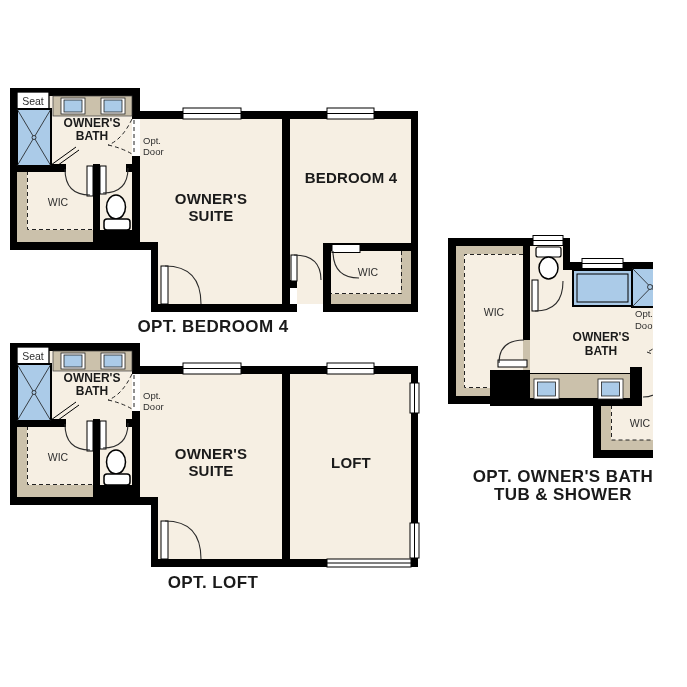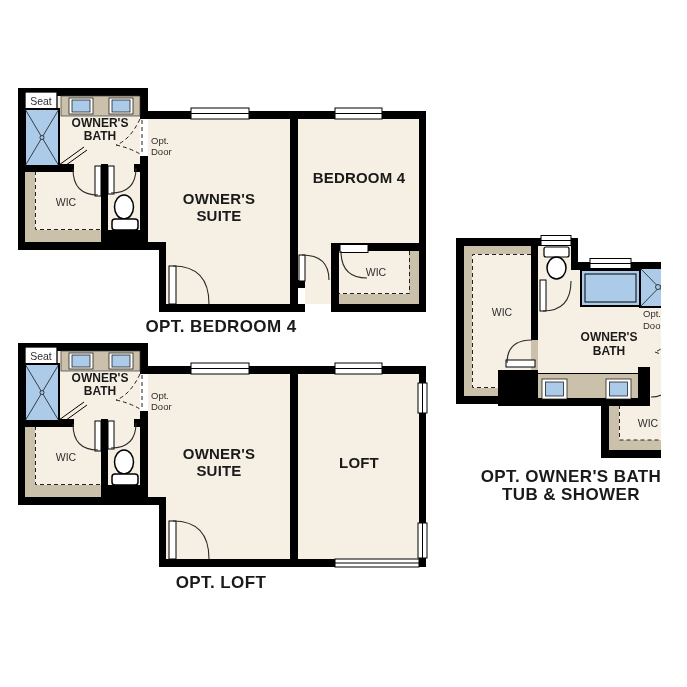--- a/index.html
+++ b/index.html
@@ -1,17 +1,17 @@
 <!DOCTYPE html>
 <html><head>
 <meta charset="utf-8">
 <style>
   html,body{margin:0;padding:0;background:#fff;}
   #canvas{position:relative;width:653px;height:687px;background:#ffffff;overflow:hidden;
-          font-family:"Liberation Sans",sans-serif;margin-left:8px;}
+          font-family:"Liberation Sans",sans-serif;}
   svg{position:absolute;left:0;top:0;}
   svg text{font-family:"Liberation Sans","DejaVu Sans",sans-serif;fill:#1a1a1a;}
   .w{fill:#000;}
   .floor{fill:#f6efe3;}
   .tan{fill:#cbc1ab;}
   .blue{fill:#abcbe8;}
   .wht{fill:#ffffff;}
   .win{fill:#ffffff;stroke:#000;stroke-width:1;}
   .leaf{fill:#ffffff;stroke:#000;stroke-width:1;}
   .ln{stroke:#000;stroke-width:1;fill:none;}

